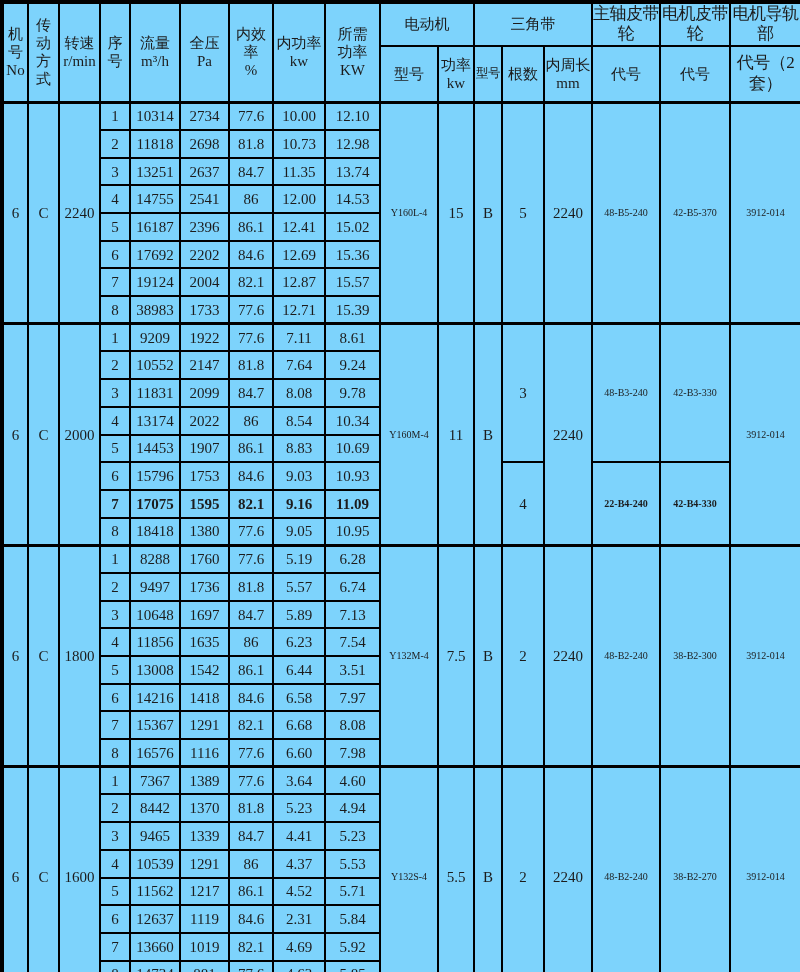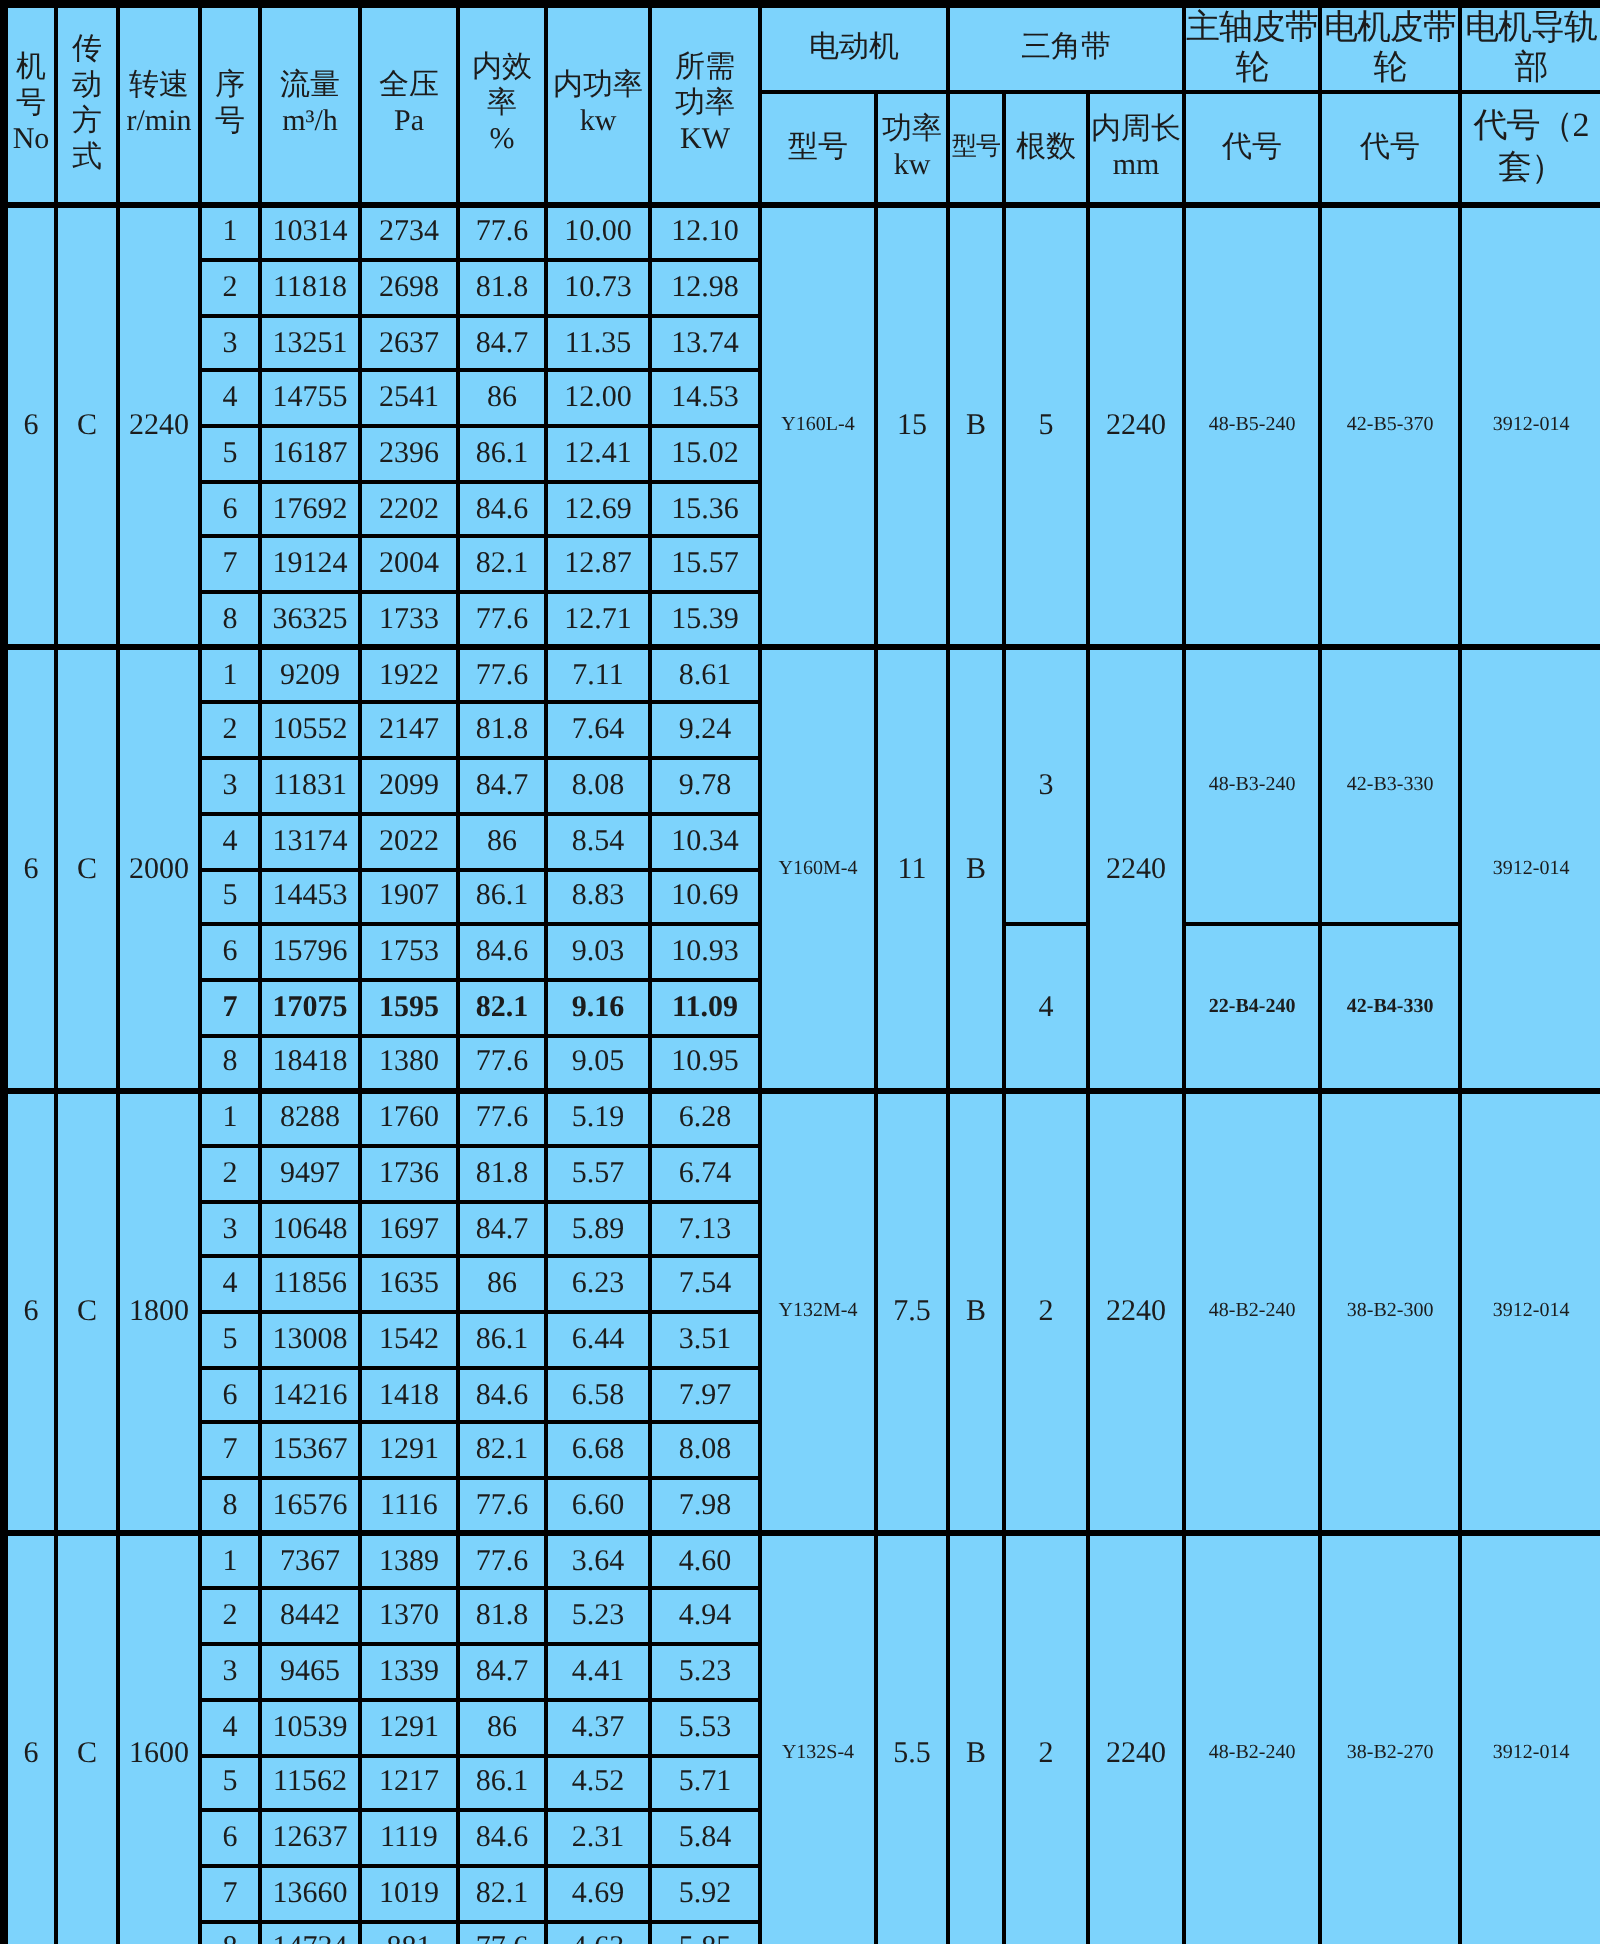--- a/index.html
+++ b/index.html
@@ -163,21 +163,21 @@
         <tr>
           <td>7</td>
           <td>19124</td>
           <td>2004</td>
           <td>82.1</td>
           <td>12.87</td>
           <td>15.57</td>
         </tr>
         <tr>
           <td>8</td>
-          <td>36325</td>
+          <td>38983</td>
           <td>1733</td>
           <td>77.6</td>
           <td>12.71</td>
           <td>15.39</td>
         </tr>
         <tr class="block-start">
           <td rowspan="8">6</td>
           <td rowspan="8">C</td>
           <td rowspan="8">2000</td>
           <td>1</td>

